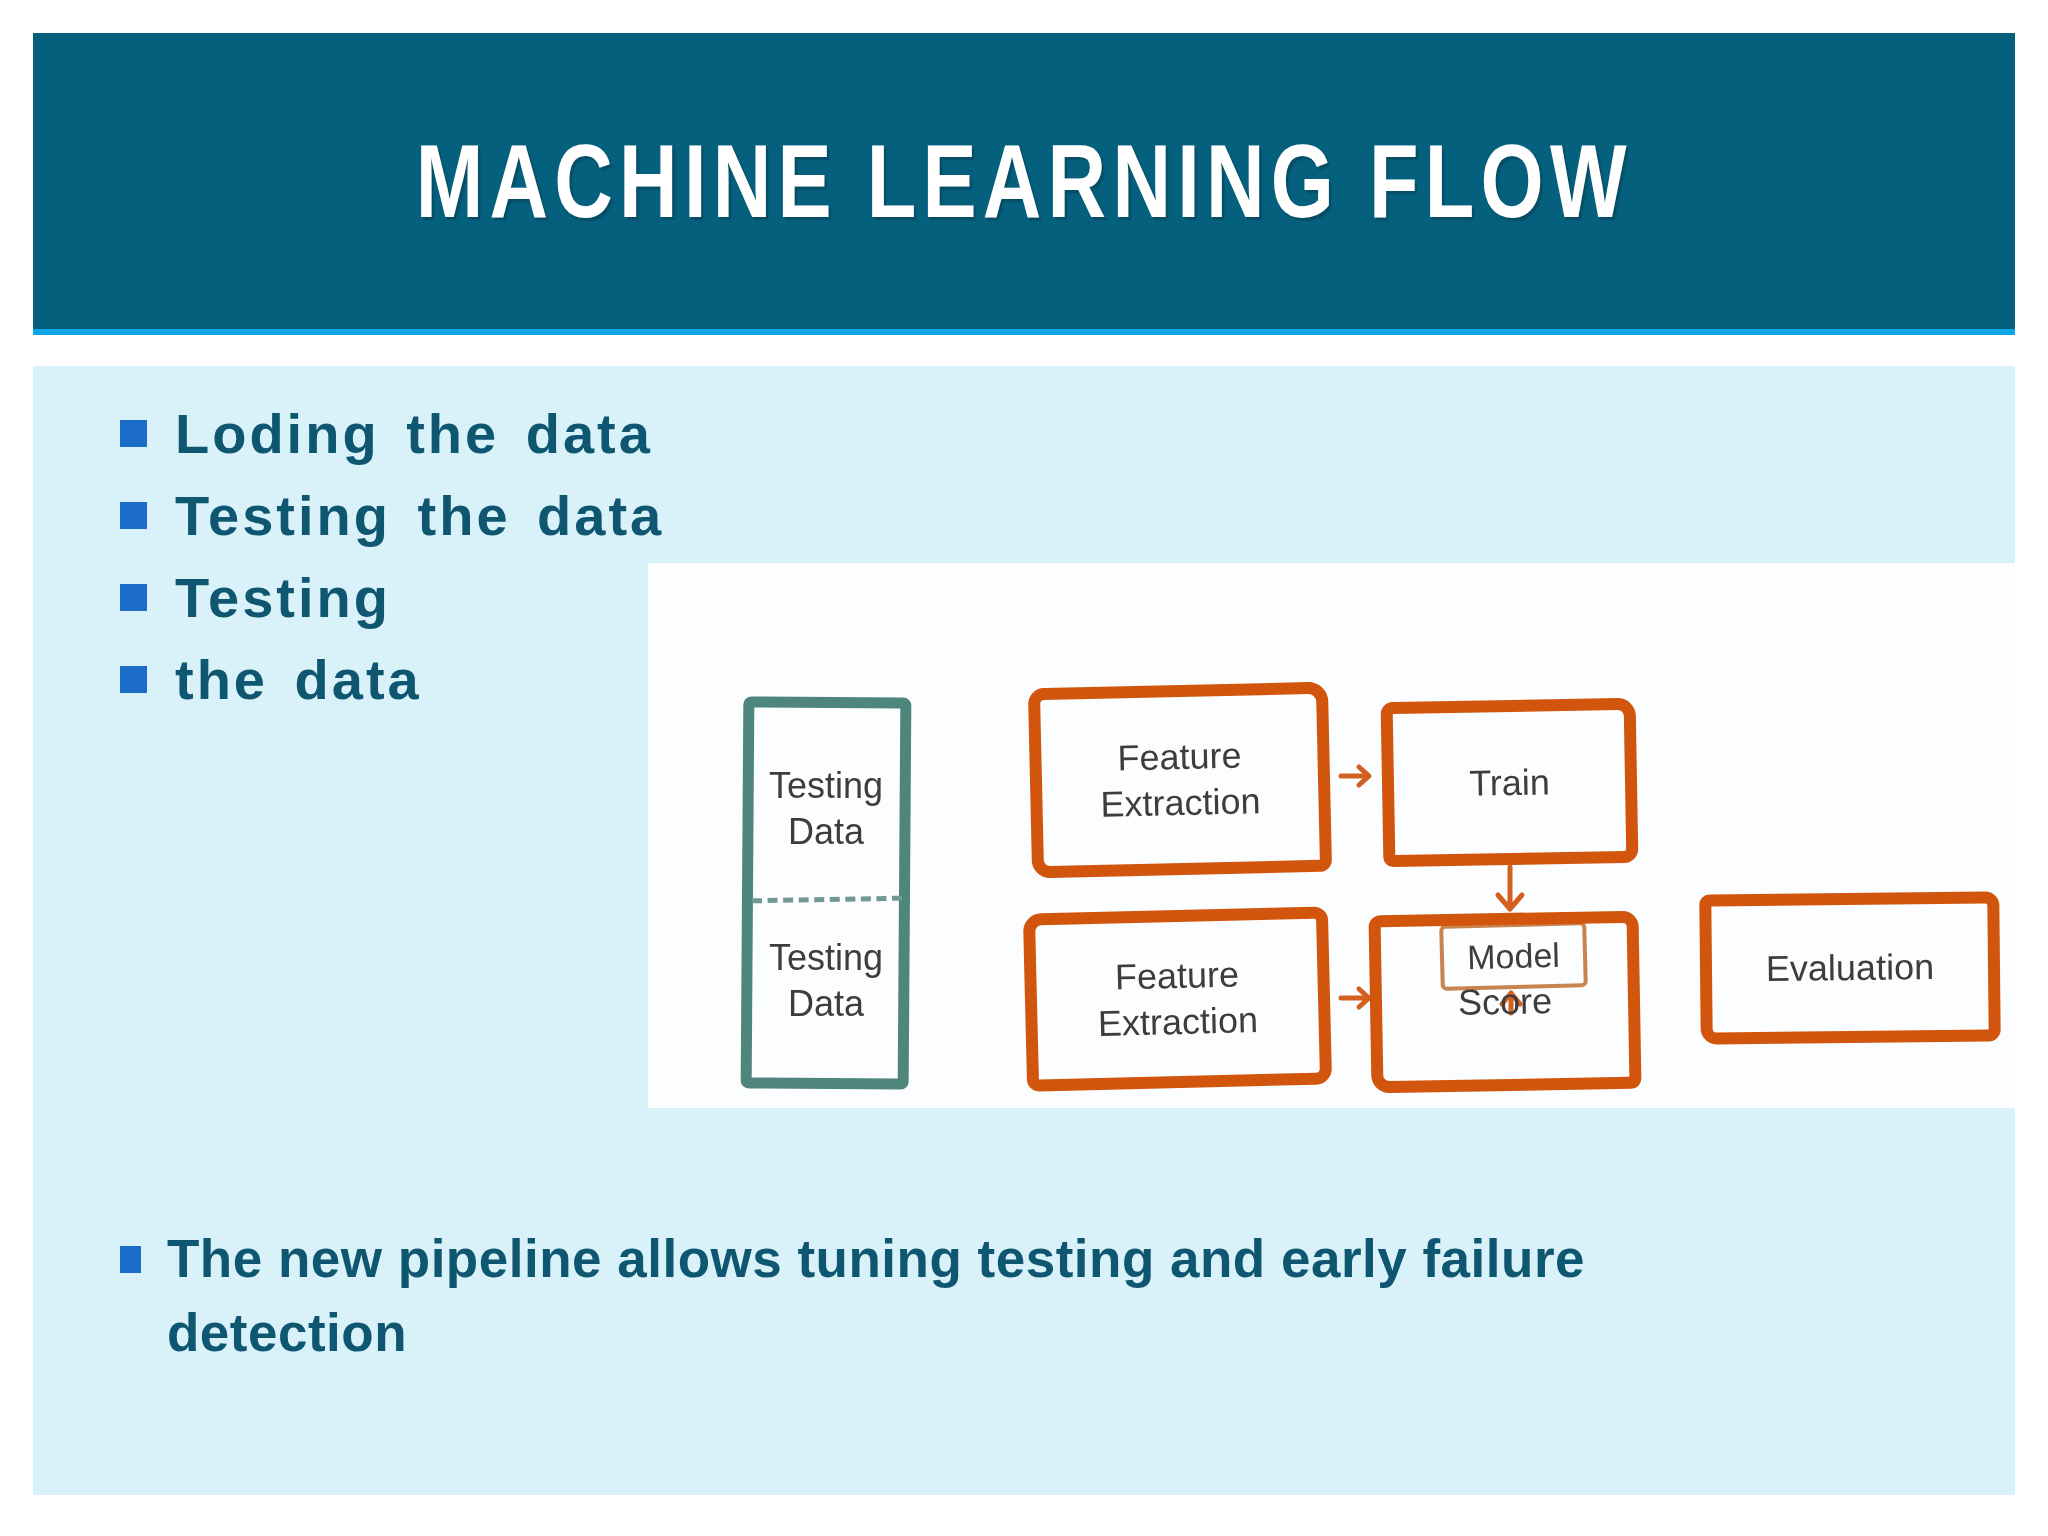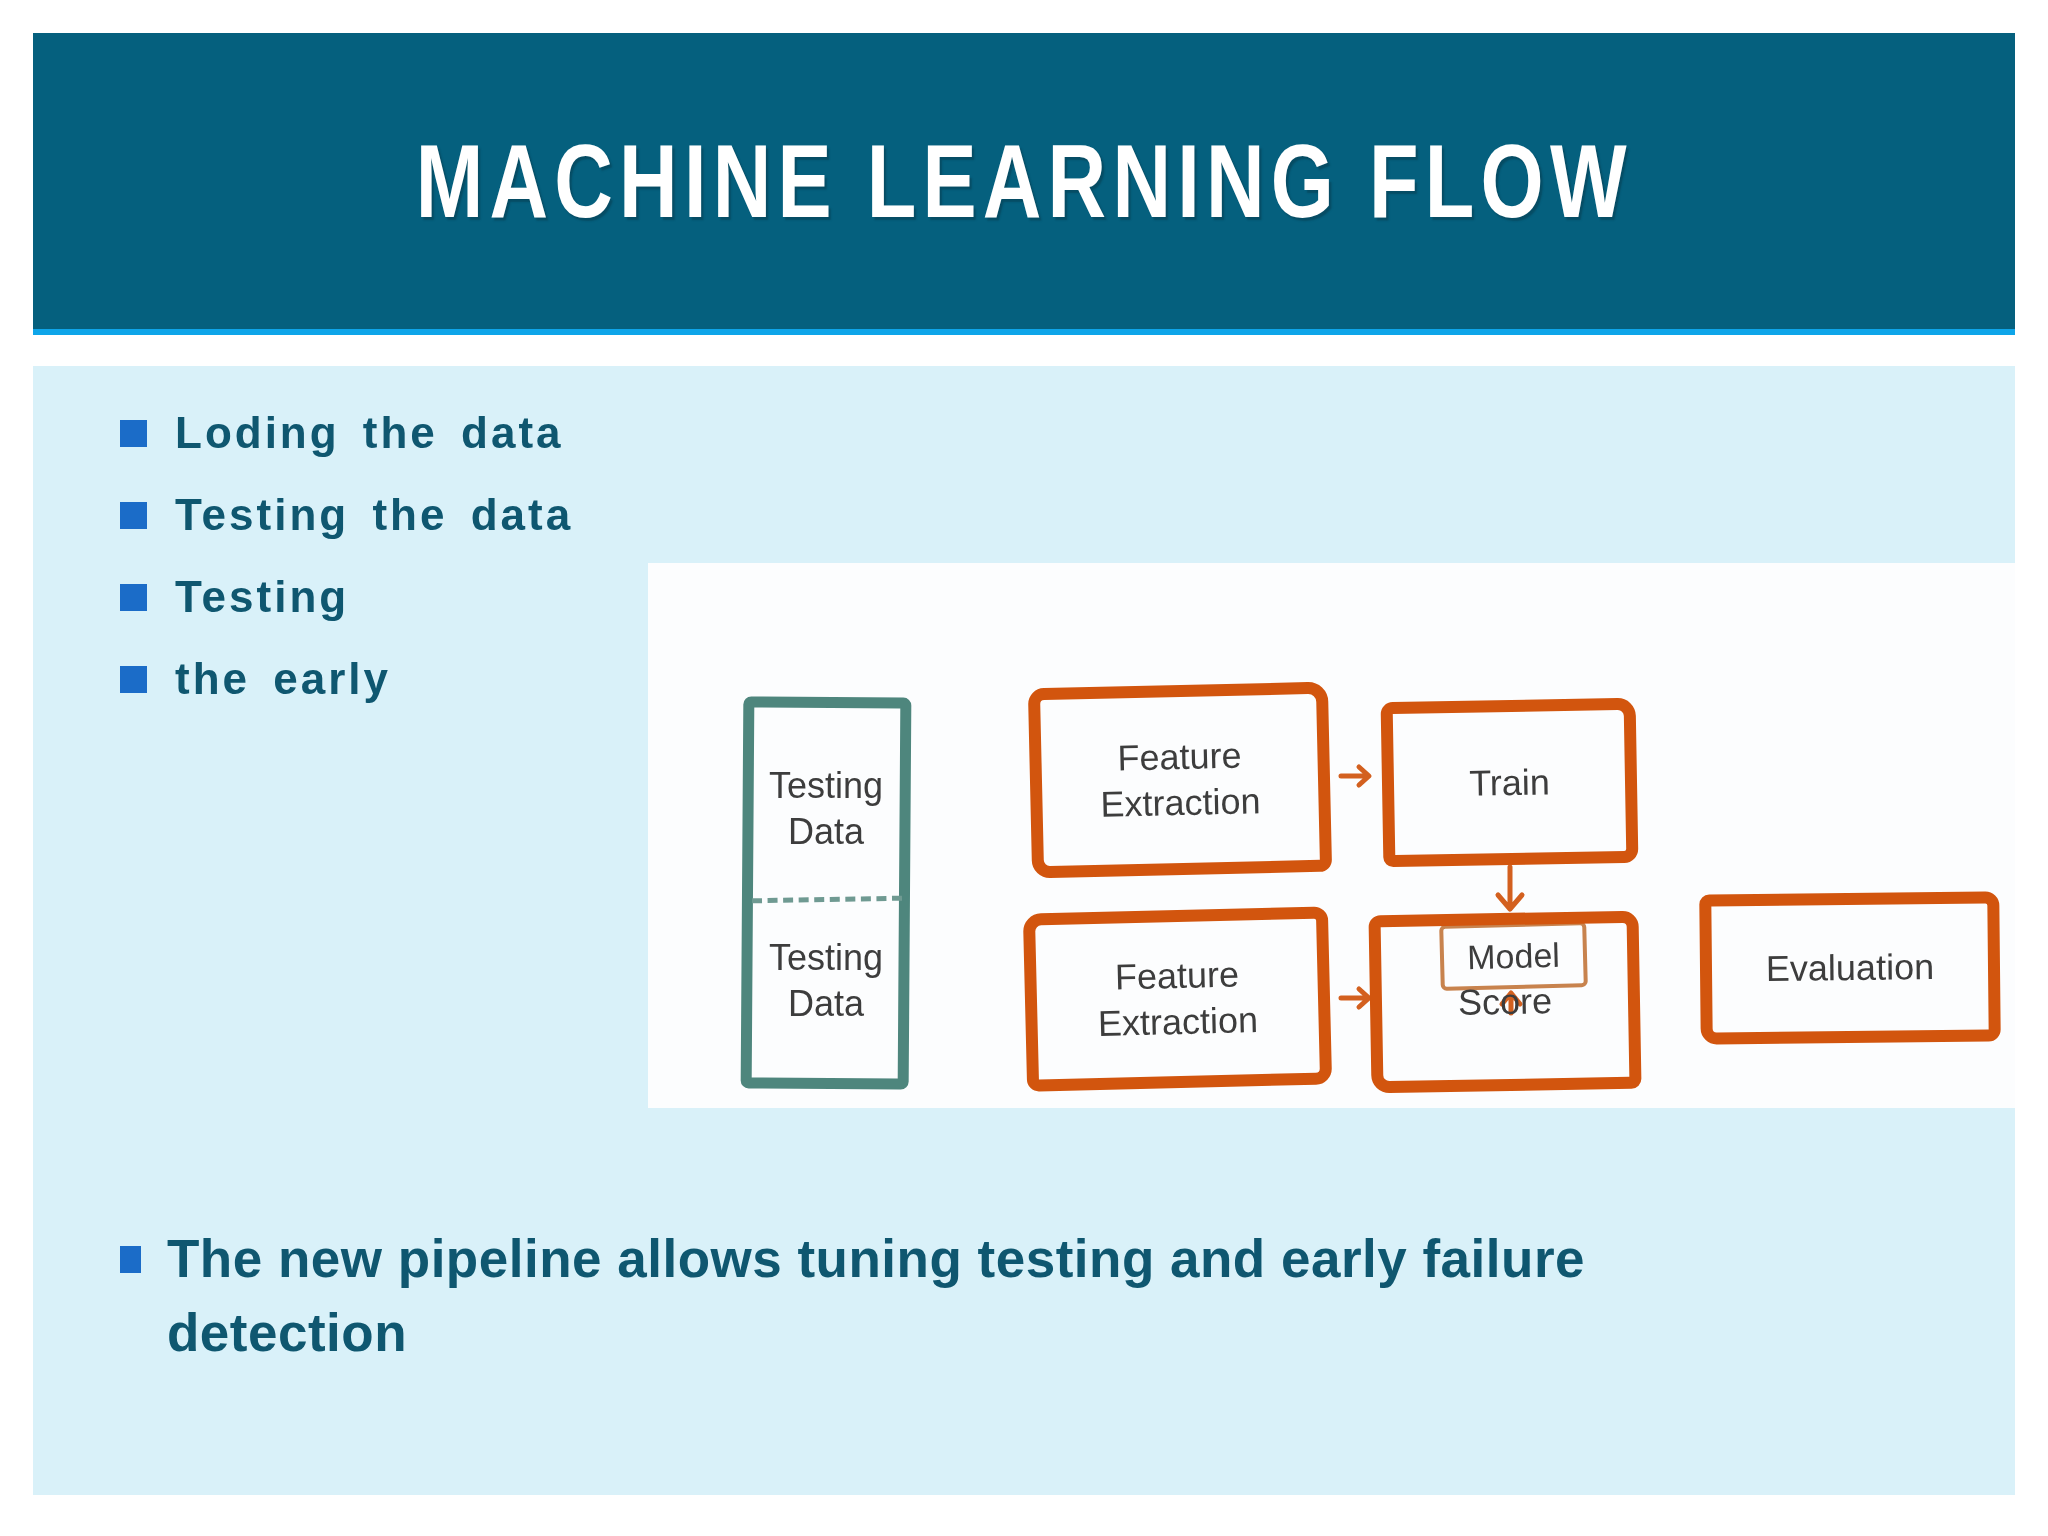--- a/index.html
+++ b/index.html
@@ -56,21 +56,21 @@
     height: 82px;
   }
   .bullet-marker {
     width: 27px; height: 27px;
     background: #1B6CC8;
     margin-right: 28px;
     flex: 0 0 auto;
   }
   .bullet-label {
     color: #0F5770;
-    font-size: 44px;
+    font-size: 56px;
     font-weight: bold;
     letter-spacing: 3px;
     word-spacing: 8px;
     white-space: nowrap;
   }
 
   
   .footer-bullet {
     position: absolute;
     left: 87px; top: 856px;
@@ -196,21 +196,21 @@
       <li>
         <span class="bullet-marker"></span>
         <span class="bullet-label">Testing the data</span>
       </li>
       <li>
         <span class="bullet-marker"></span>
         <span class="bullet-label">Testing</span>
       </li>
       <li>
         <span class="bullet-marker"></span>
-        <span class="bullet-label">the early</span>
+        <span class="bullet-label">the data</span>
       </li>
     </ul>
 
     <div class="diagram">
 
       <div class="dg sketch teal-box"></div>
       <div class="dg teal-divider"></div>
 
       <div class="dg dg-text training-label">
         <div>Testing</div>

